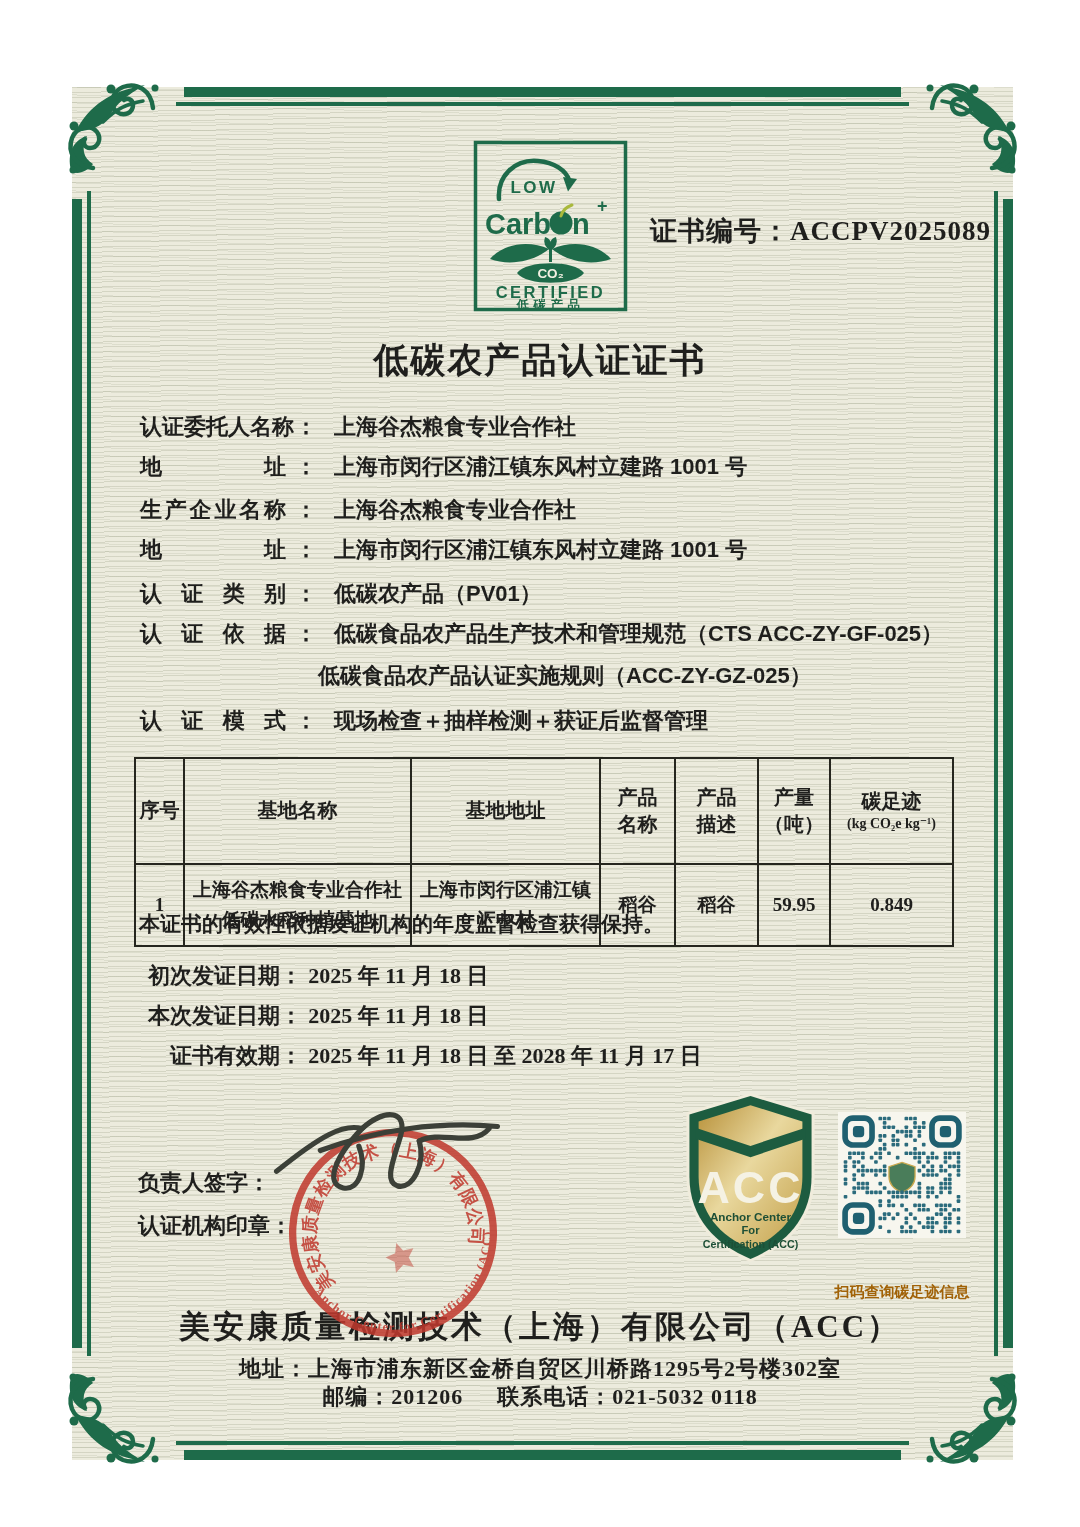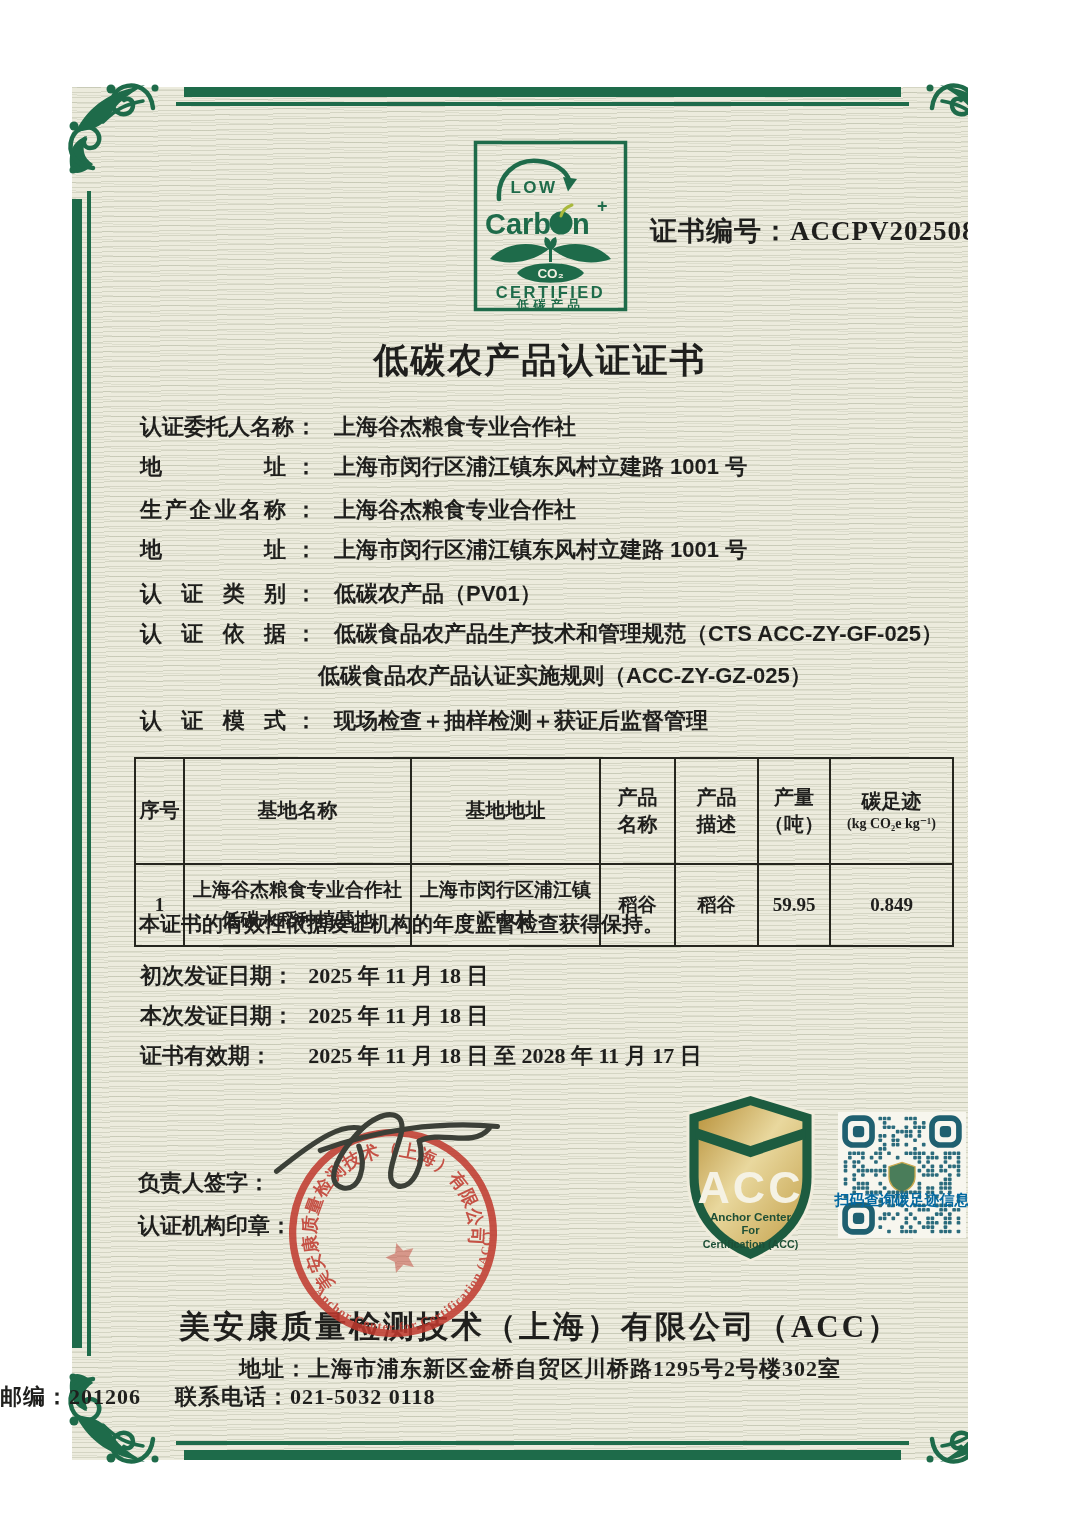--- a/index.html
+++ b/index.html
@@ -1,16 +1,16 @@
 <!DOCTYPE html>
 <html><head>
 <meta charset="utf-8">
 <style>
   html,body{margin:0;padding:0;background:#ffffff;}
-  .page{position:relative;width:968px;height:1527px;background:#ffffff;overflow:hidden;
+  .page{position:relative;width:1080px;height:1527px;background:#ffffff;overflow:hidden;
         font-family:"Liberation Sans","DejaVu Sans",sans-serif;color:#1f1f1d;border-radius:29px;}
 
   
   .sheet{position:absolute;left:72px;top:87px;width:941px;height:1373px;
          background-color:#ecebdd;
          background-image:
            repeating-linear-gradient(179deg, rgba(150,155,128,.28) 0 1px, rgba(255,255,255,0) 1px 5px),
            repeating-linear-gradient(181.5deg, rgba(140,148,120,.16) 0 1px, rgba(255,255,255,0) 1px 8px);}
   .bline{position:absolute;background:#1e6b4a;}
   .bl-top-o{left:112px;right:112px;top:0;height:10px;}
@@ -46,37 +46,37 @@
   table.base{position:absolute;left:134px;top:757px;width:818px;border-collapse:collapse;table-layout:fixed;}
   table.base th,table.base td{border:2px solid #26261f;text-align:center;vertical-align:middle;padding:2px;}
   table.base th{height:62px;font-size:20px;font-weight:700;white-space:pre-line;line-height:1.35;}
   table.base td{height:76px;font-size:19px;font-weight:600;white-space:pre-line;line-height:1.55;}
   .unit-small{display:block;font-size:14px;font-weight:600;font-family:"Liberation Serif","DejaVu Serif",serif;}
   td.num{font-family:"Liberation Serif","DejaVu Serif",serif;font-size:20px;}
 
   .note{left:139px;top:910px;font-size:21px;font-weight:600;}
 
   .drow{position:absolute;left:140px;font-size:22px;font-weight:700;white-space:nowrap;}
-  .dlabel{display:inline-block;width:162px;}
+  .dlabel{display:inline-block;width:162px;text-align:right;}
   .dvalue{font-family:"Liberation Serif","DejaVu Serif",serif;font-weight:700;}
 
   .sigrow{position:absolute;left:138px;font-size:22px;font-weight:600;margin-top:28px;}
 
   .stamp{left:278px;top:1118px;width:230px;height:230px;transform:rotate(-18deg);opacity:.86;z-index:5;}
   .scribble{left:262px;top:1094px;width:250px;height:115px;z-index:6;}
   .shield{left:679px;top:1091px;width:143px;height:173px;}
   .qrbox{left:838px;top:1112px;width:128px;height:126px;background:#f7f6ee;z-index:2;}
   .qrbox svg{width:100%;height:100%;display:block;}
-  .qrcap{left:834px;top:1191px;width:136px;text-align:center;font-size:15px;font-weight:800;color:#0369a1;z-index:2;}
+  .qrcap{left:834px;top:1283px;width:136px;text-align:center;font-size:15px;font-weight:800;color:#a16207;z-index:2;}
 
   .company{left:0;top:1306px;width:1080px;text-align:center;font-size:31px;font-weight:700;letter-spacing:3px;
            font-family:"Liberation Serif","DejaVu Serif",serif;z-index:2;}
   .addr{left:0;top:1354px;width:1080px;text-align:center;font-size:22px;font-weight:600;letter-spacing:1px;
         font-family:"Liberation Serif","DejaVu Serif",serif;z-index:2;}
-  .postal{left:0;top:1382px;width:1080px;text-align:left;font-size:22px;font-weight:600;letter-spacing:1px;
+  .postal{left:0;top:1382px;width:1080px;text-align:center;font-size:22px;font-weight:600;letter-spacing:1px;
         font-family:"Liberation Serif","DejaVu Serif",serif;z-index:2;}
   .postal .gap{display:inline-block;width:34px;}
 </style>
 </head>
 <body>
 
 <div class="page">
 
   <svg width="0" height="0" style="position:absolute" aria-hidden="true">
     <defs>

